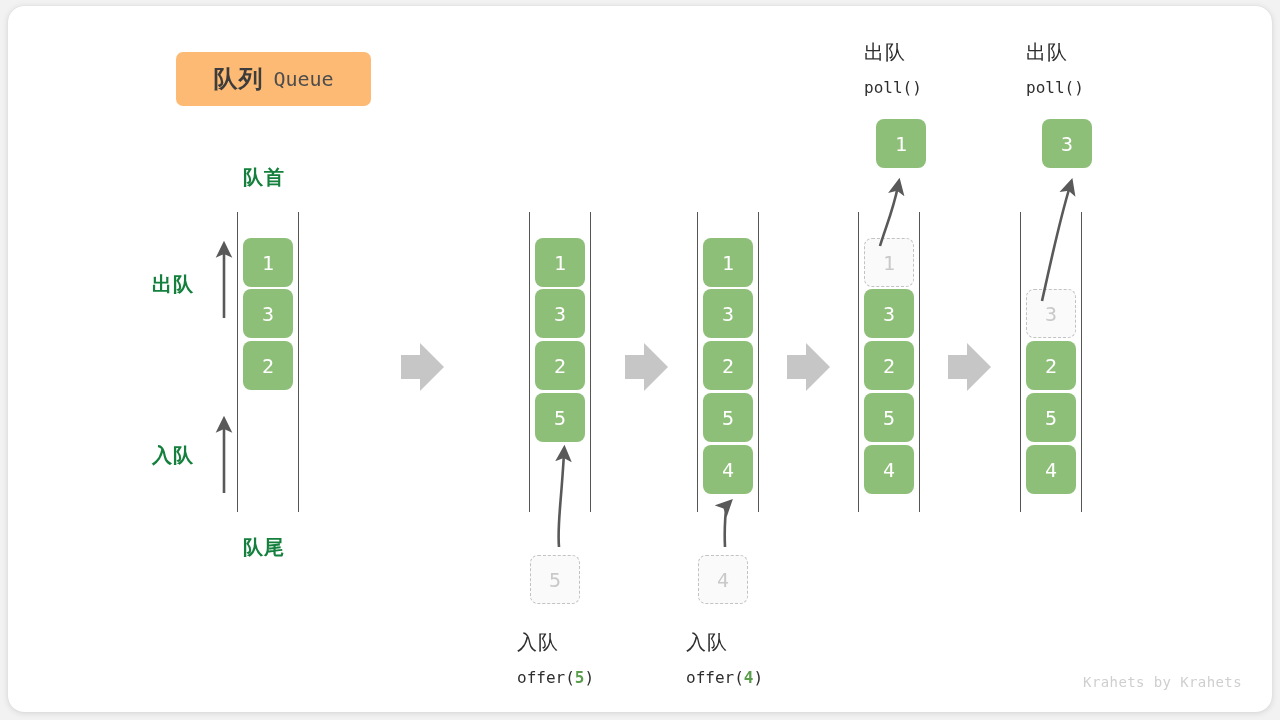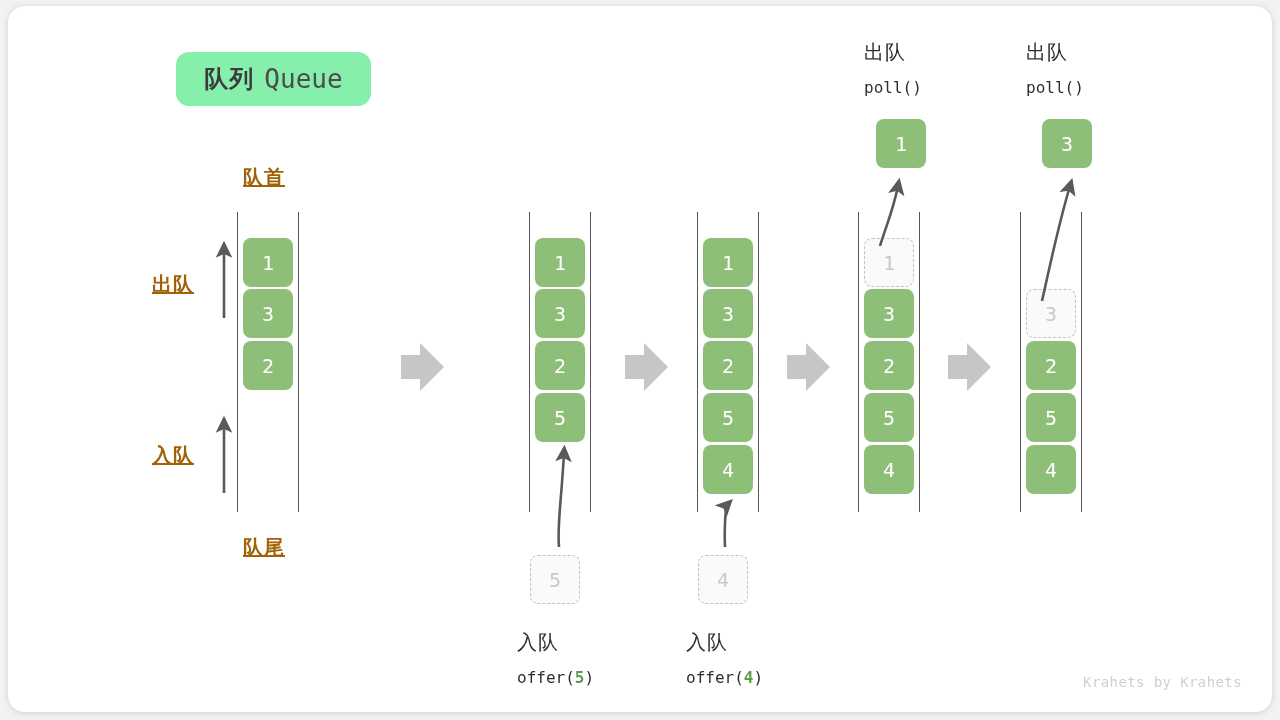--- a/index.html
+++ b/index.html
@@ -30,48 +30,47 @@
     box-shadow: 0 1px 6px rgba(0,0,0,0.13), 0 0 1px rgba(0,0,0,0.10);
   }
 
   
   .title-badge {
     position: absolute;
     left: 168px;
     top: 46px;
     width: 195px;
     height: 54px;
-    background: #86efac;
-    border-radius: 13px;
+    background: #fdba74;
+    border-radius: 7px;
     display: flex;
     align-items: center;
     justify-content: center;
     gap: 10px;
   }
   .title-cn {
     font-size: 24px;
     font-weight: bold;
     color: #3c3c3c;
     letter-spacing: 1px;
   }
   .title-en {
     font-family: "DejaVu Sans Mono", monospace;
-    font-size: 26px;
+    font-size: 20px;
     color: #4d4d4d;
   }
 
   
   .cn-bold {
     position: absolute;
     font-size: 20px;
     font-weight: bold;
-    color: #a16207;
+    color: #15803d;
     white-space: nowrap;
     letter-spacing: 1px;
-    text-decoration: underline;
   }
   .op-label {
     position: absolute;
     text-align: left;
     white-space: nowrap;
     line-height: 36px;
   }
   .op-label .l1 {
     display: block;
     font-size: 20px;

